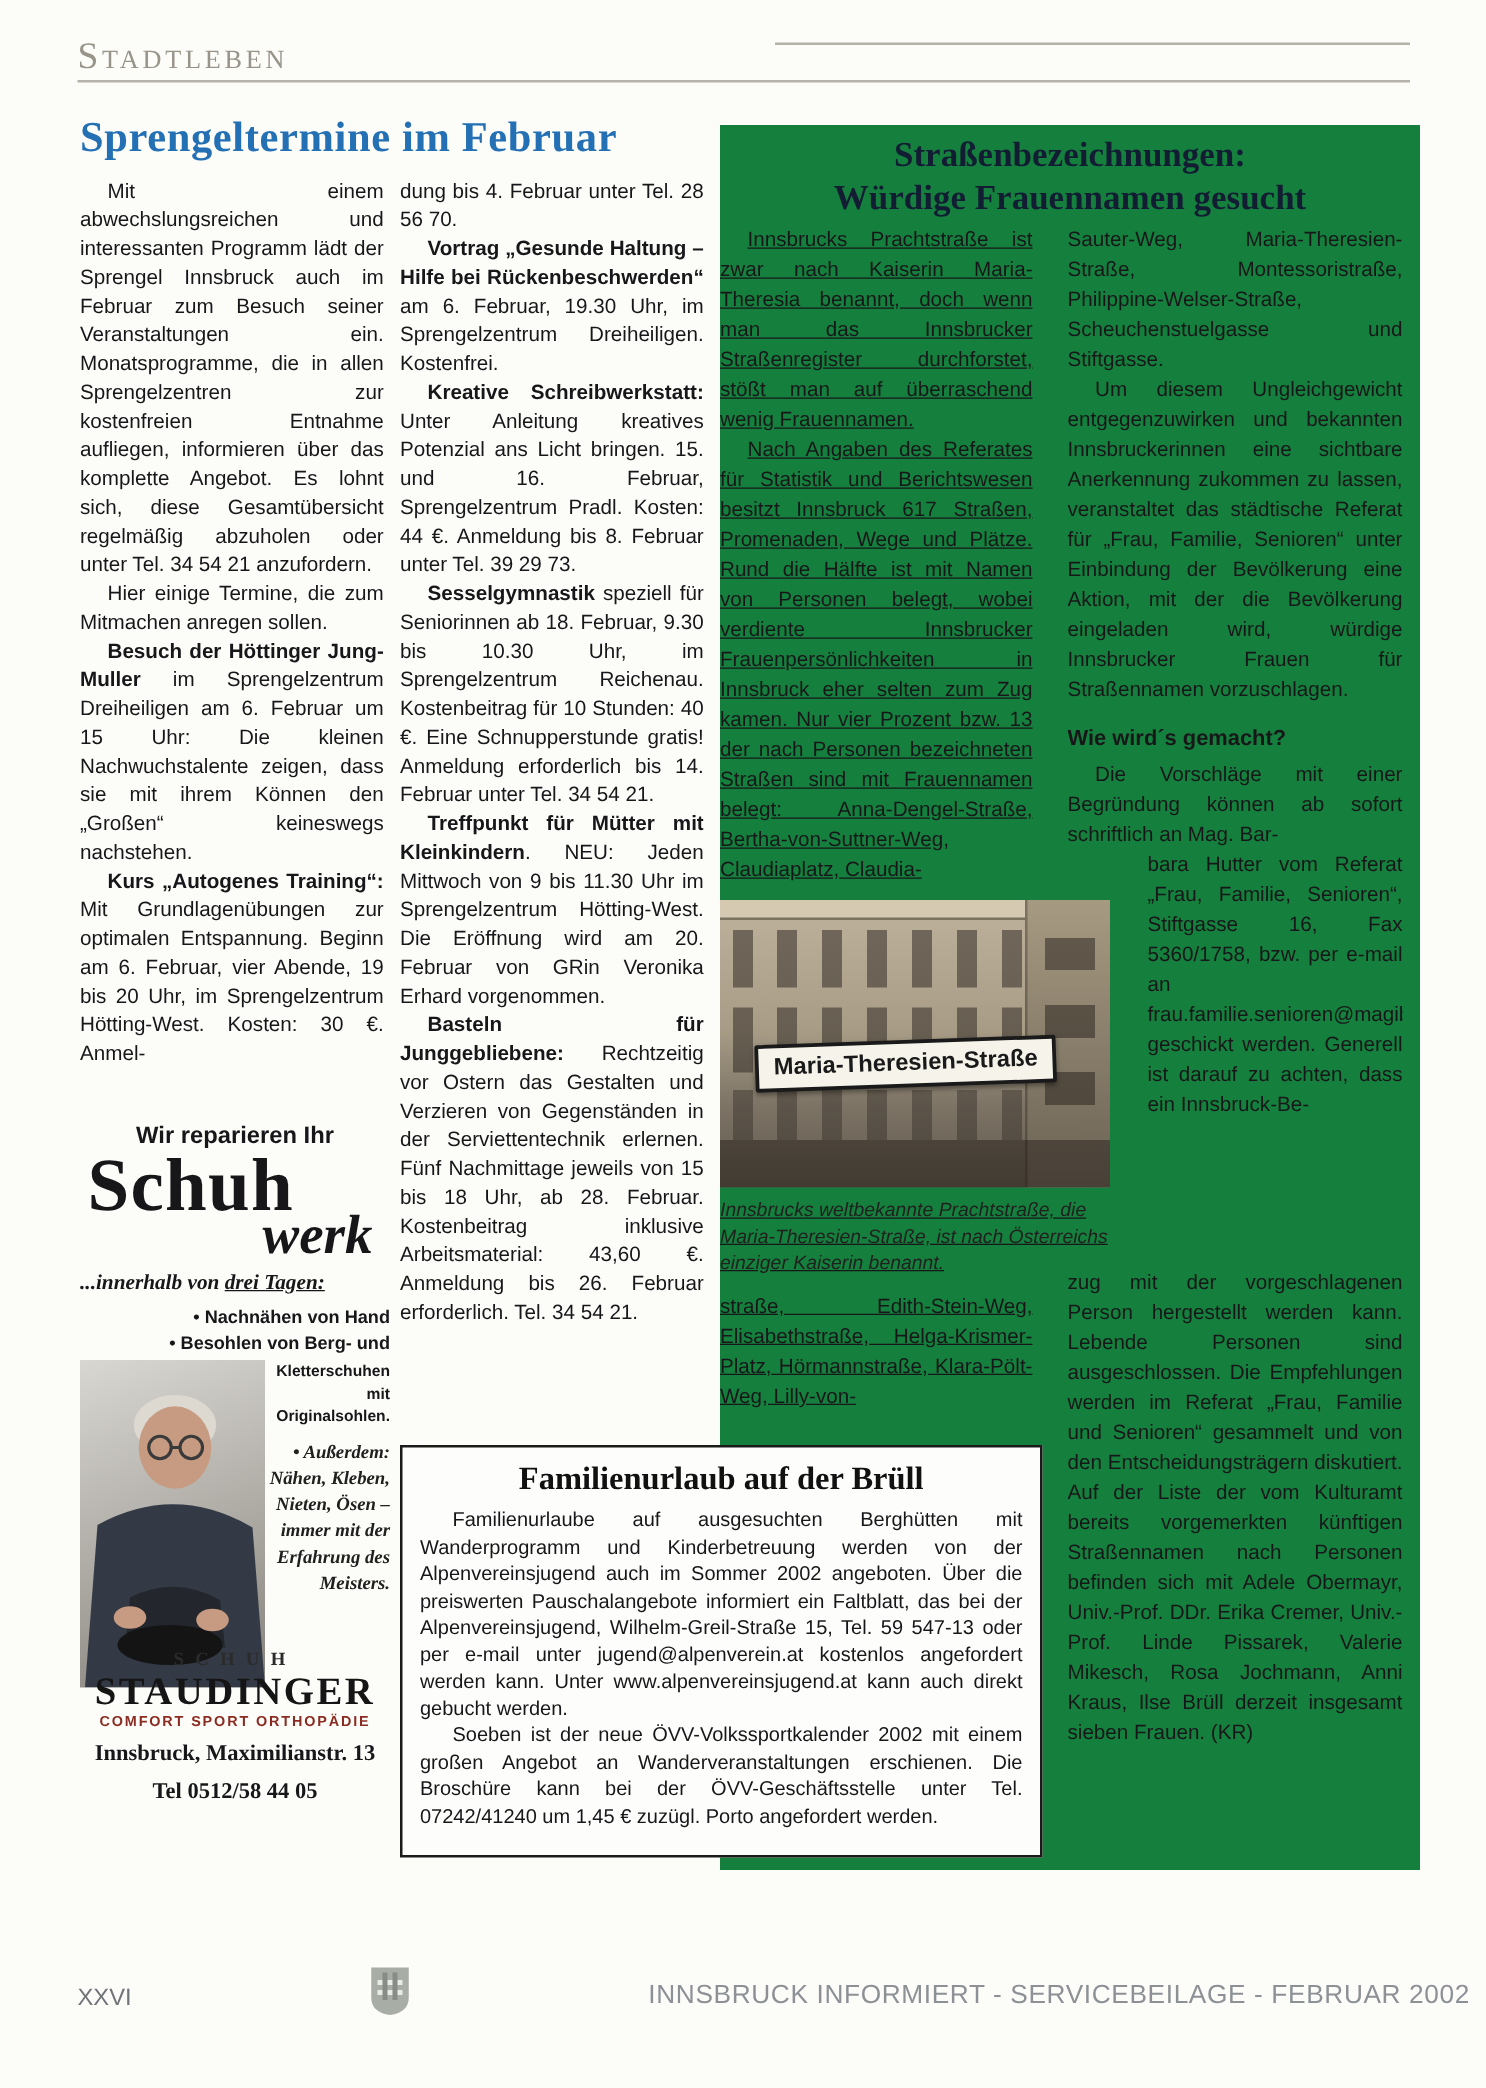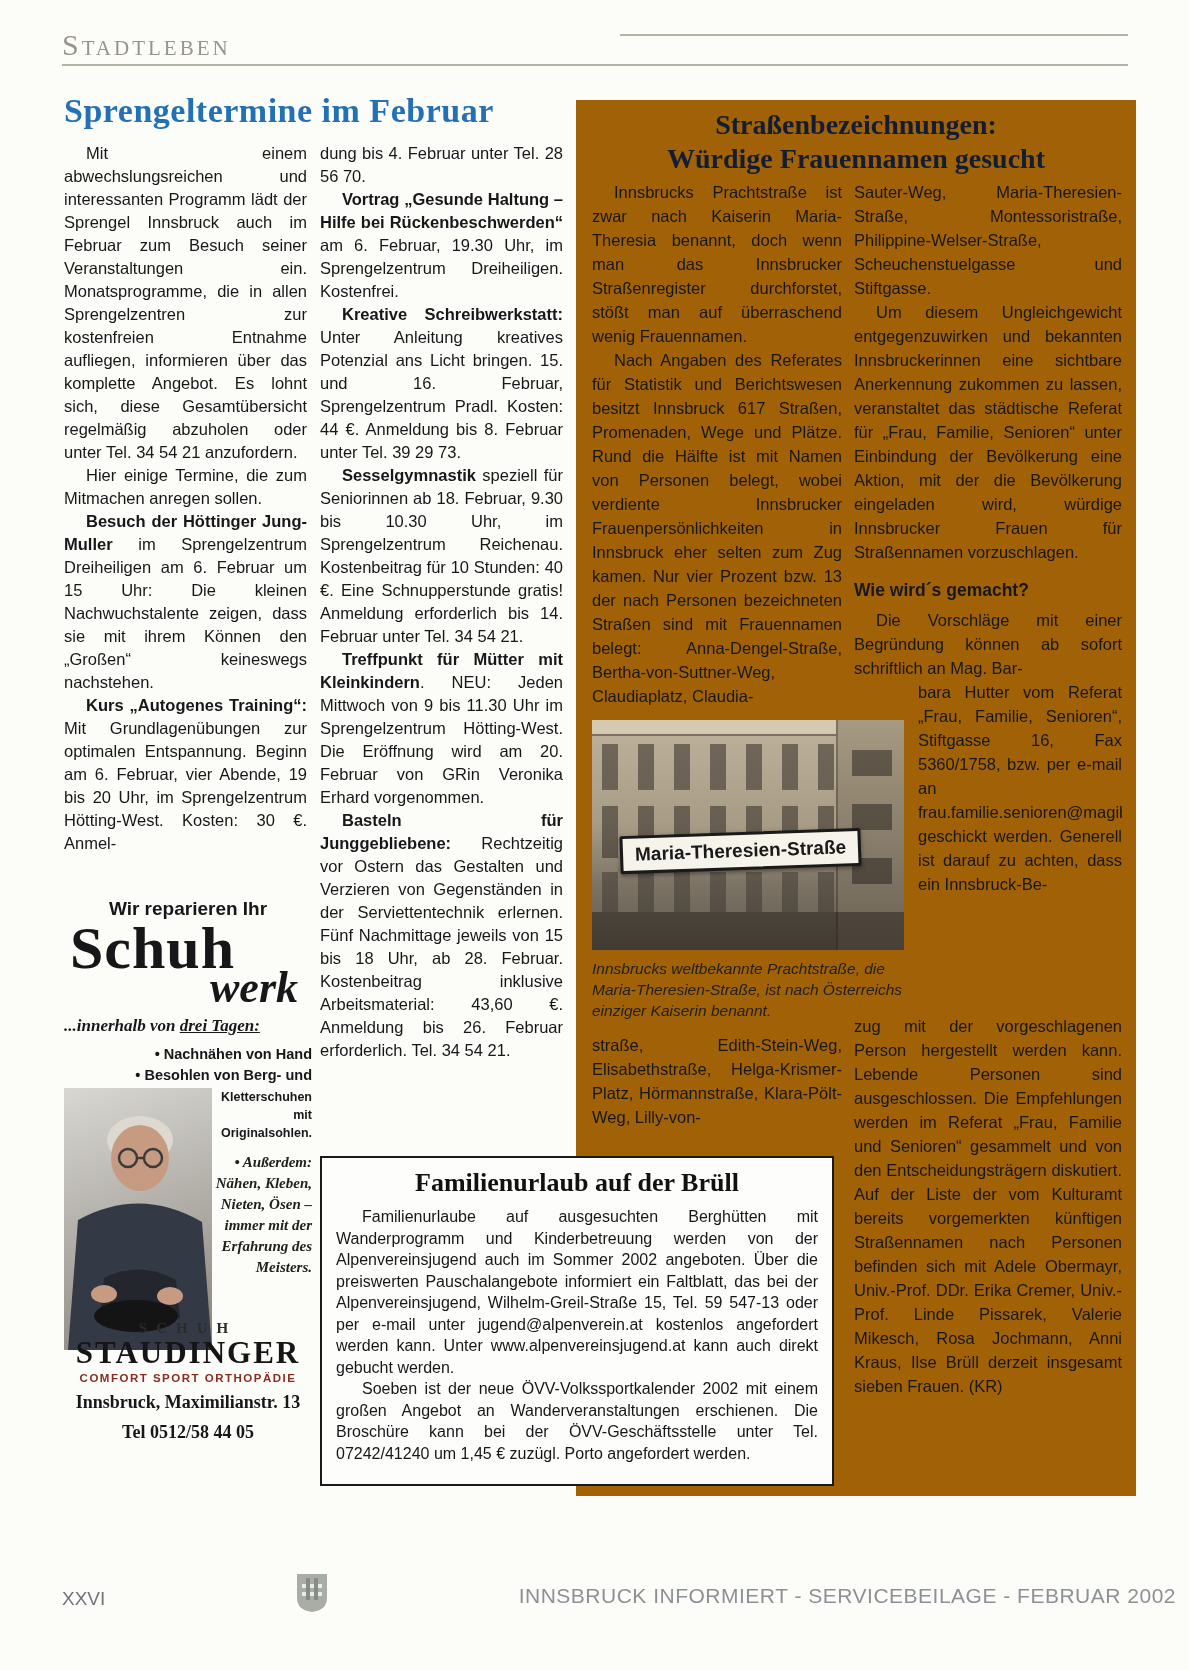--- a/index.html
+++ b/index.html
@@ -30,30 +30,30 @@
     left:64px; top:92px; width:510px; margin:0;
     font-family:"Liberation Serif", serif; font-weight:bold;
     font-size:34px; color:#2470b4; letter-spacing:0.5px;
   }
   .col-left1 { left:64px;  top:142px; width:243px; height:752px; overflow:hidden; }
   .col-left2 { left:320px; top:142px; width:243px; height:1008px; overflow:hidden; }
 
   
   .cream {
     left:576px; top:100px; width:560px; height:1396px;
-    background:#a16207; overflow:hidden;
+    background:#15803d; overflow:hidden;
   }
   .cream-title {
     margin:0; text-align:center;
     font-family:"Liberation Serif", serif; font-weight:bold;
     font-size:28px; line-height:34px; color:#121c33;
   }
   .cream-titles { padding-top:8px; }
   .fcol { top:80px; }
-  .fcol1 { left:16px;  width:250px; height:1306px; line-height:24px; }
+  .fcol1 { left:0;  width:250px; height:1306px; line-height:24px;text-decoration:underline; }
   .fcol2 { left:278px; width:268px; height:1306px; line-height:24px; overflow:hidden; }
 
   .street-photo {
     position:relative; width:312px; height:230px; margin:12px 0 8px 0;
     background:linear-gradient(180deg,#beb29c 0%,#a89c86 45%,#7c7365 72%,#5f584c 100%);
     overflow:hidden;
   }
   .facade-cornice { position:absolute; left:0; top:0; width:100%; height:14px;
     background:#d6c9b2; border-bottom:2px solid #7a7260; }
   .win-band { position:absolute; left:0; right:70px;

